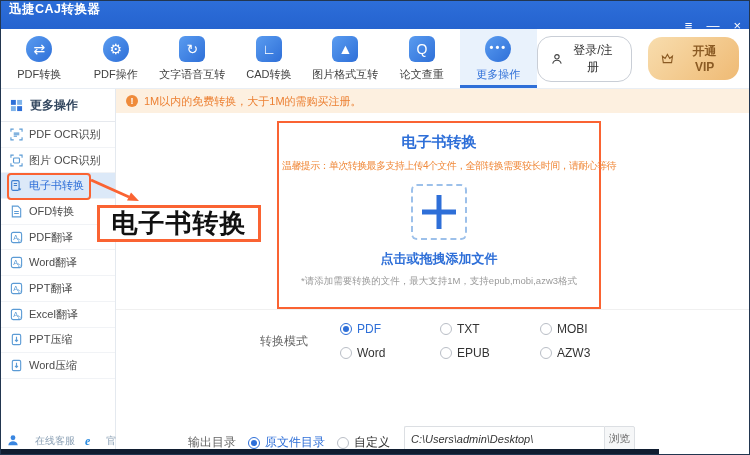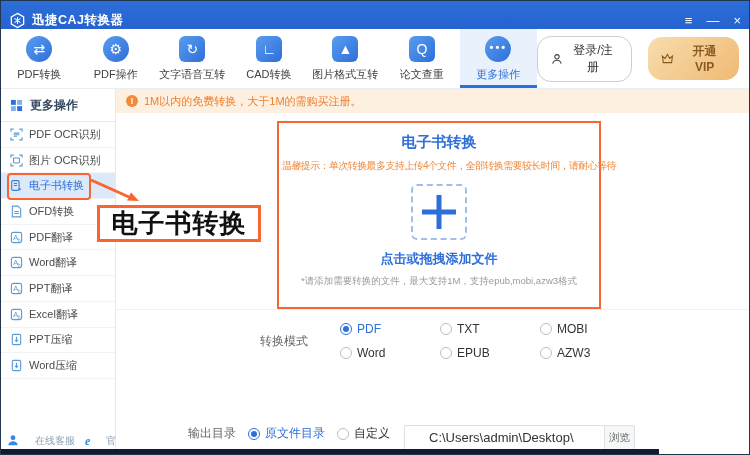--- a/index.html
+++ b/index.html
@@ -2,21 +2,21 @@
 <html><head>
 <meta charset="utf-8">
 <style>
   * { margin:0; padding:0; box-sizing:border-box; }
   html,body { background:#555; }
   body { font-family:"Liberation Sans","DejaVu Sans",sans-serif; }
   .window { position:relative; width:750px; height:455px; background:#fff; overflow:hidden;
             border:1px solid #223650; }
 
   
-  .titlebar { height:28px; background:linear-gradient(#2d6ed9,#2563cf); display:flex; align-items:flex-end; padding:0 8px; }
+  .titlebar { height:28px; background:linear-gradient(#2d6ed9,#2563cf); display:flex; align-items:flex-start; padding:0 8px;flex-direction:column; }
   .logo { width:17px; height:17px; margin-right:6px; }
   .apptitle { color:#fff; font-size:12.5px; font-weight:bold; letter-spacing:.5px; }
   .wctrls { margin-left:auto; display:flex; gap:14px; }
   .wctrl { color:#fff; font-size:13px; line-height:16px; cursor:default; }
 
   
   .toolbar { height:60px; background:#fff; display:flex; align-items:stretch; border-bottom:1px solid #e9eef4; }
   .titem { width:77px; display:flex; flex-direction:column; align-items:center; justify-content:center; gap:5px; }
   .titem.active { background:#e9f2fc; border-bottom:3px solid #2e6fd8; padding-top:3px; }
   .ticon { width:26px; height:26px; background:linear-gradient(135deg,#5a9cf0,#2e6fd8); color:#fff;
@@ -66,26 +66,26 @@
   
   .mode-label { position:absolute; left:144px; top:228px; width:56px; height:48px; line-height:48px; font-size:12px; color:#666; }
   .mode-grid { position:absolute; left:224px; top:228px; display:grid; grid-template-columns:100px 100px 100px; grid-auto-rows:24px; }
   .opt { display:flex; align-items:center; gap:5px; font-size:12px; color:#333; }
   .opt .olabel.sel { color:#2e6fd8; }
   .radio { width:12px; height:12px; border-radius:50%; border:1px solid #b9bec6; background:#fff; position:relative; flex:0 0 12px; }
   .radio.sel { border-color:#2e6fd8; }
   .radio.sel::after { content:""; position:absolute; inset:2px; border-radius:50%; background:#2e6fd8; }
 
   
-  .output-row { position:absolute; left:72px; top:336px; height:26px; display:flex; align-items:flex-start; }
+  .output-row { position:absolute; left:72px; top:336px; height:26px; display:flex; align-items:flex-end; }
   .out-label { font-size:12px; color:#666; width:48px; }
   .output-row .opt { margin-left:12px; }
   .path-wrap { display:flex; margin-left:14px; }
   .path-input { width:200px; height:25px; border:1px solid #dcdfe3; border-right:none; border-radius:2px 0 0 2px;
-                font-size:13px; color:#333; padding:0 24px; outline:none; font-family:"Liberation Sans","DejaVu Sans",sans-serif; }
+                font-size:11px; color:#333; padding:0 6px; outline:none; font-family:"Liberation Sans","DejaVu Sans",sans-serif;font-style:italic; }
   .browse { width:31px; height:25px; border:1px solid #dcdfe3; background:#f6f7f8; border-radius:0 2px 2px 0;
             font-size:10.5px; color:#666; font-family:inherit; }
 
   
   .anno-box-side { position:absolute; left:6px; top:172px; width:84px; height:27px; border:2px solid #fa6332; border-radius:4px; z-index:30; }
   .anno-arrow { position:absolute; left:86px; top:174px; z-index:30; }
   .anno-callout { position:absolute; left:96px; top:204px; width:164px; height:37px; border:3px solid #fa6332; background:#fff;
                   z-index:30; display:flex; align-items:center; justify-content:center;
                   font-size:26px; font-weight:bold; color:#111; letter-spacing:1px; }
   .bottom-edge { position:absolute; left:0; bottom:0; width:658px; height:5px; background:#101d30; z-index:40; }

